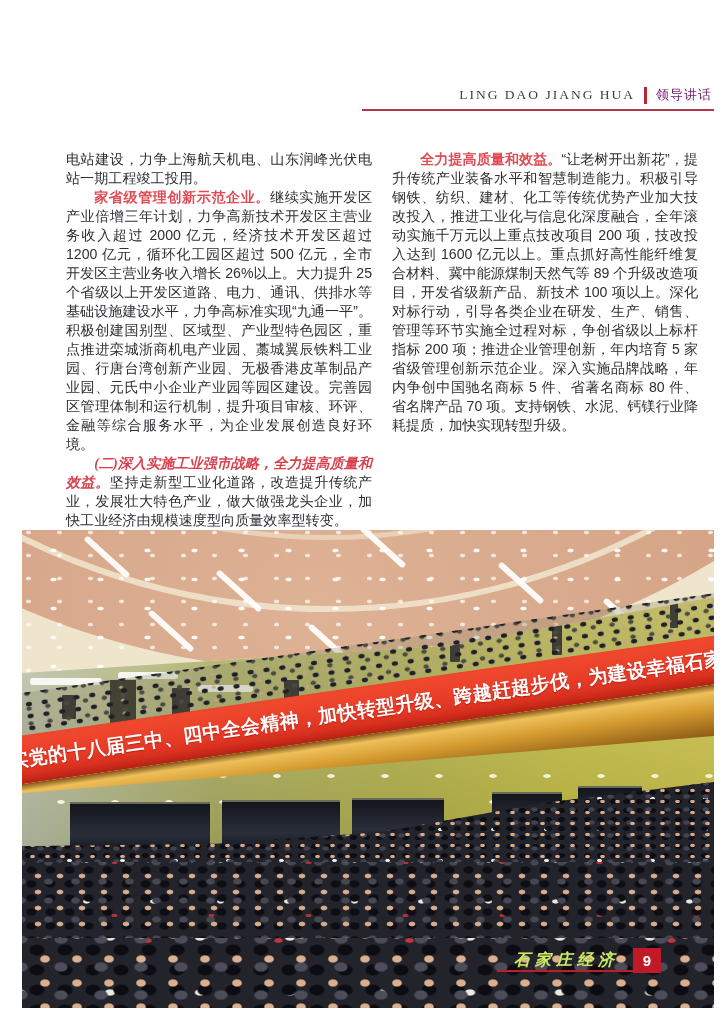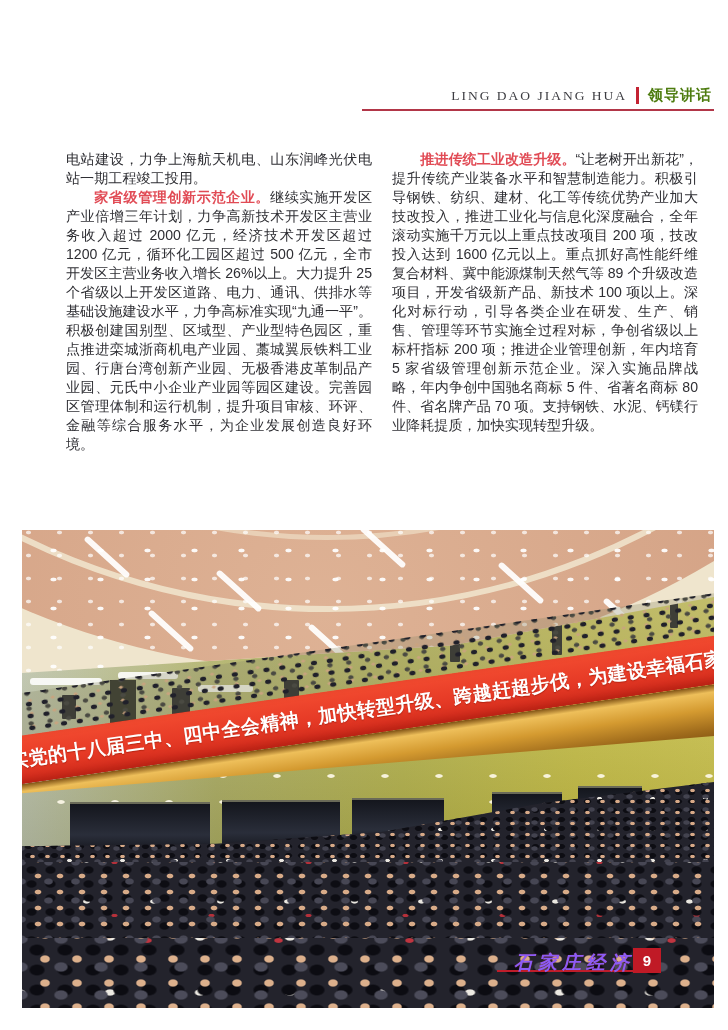--- a/index.html
+++ b/index.html
@@ -2,21 +2,21 @@
 <html><head>
 <meta charset="utf-8">
 <style>
   html,body{margin:0;padding:0;background:#888;}
   .page{position:relative;width:728px;height:1030px;background:#ffffff;overflow:hidden;
         font-family:"Liberation Sans",sans-serif;}
   
   .hdr{position:absolute;top:86px;right:16px;display:flex;align-items:center;gap:9px;text-align:right;}
   .hdr-latin{font-family:"Liberation Serif",serif;font-size:13.5px;letter-spacing:2px;color:#3d3d42;}
   .hdr-bar{width:3px;height:17px;background:#c32232;}
-  .hdr-cn{font-size:15px;font-weight:700;color:#4d7c0f;letter-spacing:1px;}
+  .hdr-cn{font-size:13px;font-weight:400;color:#701a75;letter-spacing:1px;}
   .hdr-line{position:absolute;top:109px;left:362px;width:352px;height:2px;background:#b23648;}
   
   .cols{position:absolute;left:66px;top:114px;width:632px;display:flex;gap:20px;}
   .col{width:306px;font-size:14.1px;line-height:19px;color:#2e2e33;text-align:justify;margin-top:36px;}
   .para{margin:0;}
   .indent{text-indent:2em;}
   .lead-red{color:#e14b55;font-weight:600;}
   .lead-kai{color:#d8414d;font-weight:700;font-style:italic;font-family:"Liberation Serif",serif;}
   
   .photo{position:absolute;left:22px;top:530px;width:692px;height:478px;background:#262630;overflow:hidden;}
@@ -87,22 +87,22 @@
     background-image:
       radial-gradient(#dcb08c 4px, rgba(0,0,0,0) 5.6px),
       radial-gradient(#4c4c5a 5.6px, rgba(0,0,0,0) 7.6px),
       radial-gradient(#0c0c12 6.4px, rgba(0,0,0,0) 8.6px),
       radial-gradient(#ece9e2 4.2px, rgba(0,0,0,0) 6px),
       radial-gradient(#c03540 3.4px, rgba(0,0,0,0) 5px);
     background-size:32px 24px,40px 28px,28px 20px,90px 55px,131px 73px;
     background-position:7px 9px,19px 15px,1px 2px,43px 27px,60px 39px;}
   
   .ph-footline{position:absolute;left:475px;top:440px;width:138px;height:2px;background:#bf1d2a;z-index:7;}
-  .ph-mag{position:absolute;left:492px;top:420px;z-index:7;color:#8b5cf6;
-    font-family:"Liberation Serif",serif;font-weight:700;font-style:italic;font-size:19px;
+  .ph-mag{position:absolute;left:492px;top:420px;z-index:7;color:#bef264;
+    font-family:"Liberation Serif",serif;font-weight:700;font-style:italic;font-size:16px;
     letter-spacing:5px;text-shadow:0 0 1px rgba(197,32,44,.55);}
   .ph-pagebox{position:absolute;left:611px;top:418px;width:28px;height:25px;background:#c01a26;z-index:7;
     display:flex;align-items:center;justify-content:center;color:#ffffff;font-size:15px;font-weight:700;}
 </style>
 </head>
 <body>
 
 <div class="page">
 
   <div class="hdr">
@@ -113,24 +113,27 @@
   <div class="hdr-line"></div>
 
   <div class="cols">
     <div class="col">
       <p class="para">
         <span>电站建设，力争上海航天机电、山东润峰光伏电站一期工程竣工投用。</span>
       </p>
       <p class="para indent">
         <span class="lead-red">家省级管理创新示范企业。</span><span>继续实施开发区产业倍增三年计划，力争高新技术开发区主营业务收入超过 2000 亿元，经济技术开发区超过 1200 亿元，循环化工园区超过 500 亿元，全市开发区主营业务收入增长 26%以上。大力提升 25 个省级以上开发区道路、电力、通讯、供排水等基础设施建设水平，力争高标准实现“九通一平”。积极创建国别型、区域型、产业型特色园区，重点推进栾城浙商机电产业园、藁城翼辰铁料工业园、行唐台湾创新产业园、无极香港皮革制品产业园、元氏中小企业产业园等园区建设。完善园区管理体制和运行机制，提升项目审核、环评、金融等综合服务水平，为企业发展创造良好环境。</span>
       </p>
+      <p class="para indent">
+        <span class="lead-kai">(二)深入实施工业强市战略，全力提高质量和效益。</span><span>坚持走新型工业化道路，改造提升传统产业，发展壮大特色产业，做大做强龙头企业，加快工业经济由规模速度型向质量效率型转变。</span>
+      </p>
     </div>
     <div class="col">
       <p class="para indent">
-        <span class="lead-red">推进传统工业改造升级。</span><span>“让老树开出新花”，提升传统产业装备水平和智慧制造能力。积极引导钢铁、纺织、建材、化工等传统优势产业加大技改投入，推进工业化与信息化深度融合，全年滚动实施千万元以上重点技改项目 200 项，技改投入达到 1600 亿元以上。重点抓好高性能纤维复合材料、冀中能源煤制天然气等 89 个升级改造项目，开发省级新产品、新技术 100 项以上。深化对标行动，引导各类企业在研发、生产、销售、管理等环节实施全过程对标，争创省级以上标杆指标 200 项；推进企业管理创新，年内培育 5 家省级管理创新示范企业。深入实施品牌战略，年内争创中国驰名商标 5 件、省著名商标 80 件、省名牌产品 70 项。支持钢铁、水泥、钙镁行业降耗提质，加快实现转型升级。</span>
+        <span class="lead-red">全力提高质量和效益。</span><span>“让老树开出新花”，提升传统产业装备水平和智慧制造能力。积极引导钢铁、纺织、建材、化工等传统优势产业加大技改投入，推进工业化与信息化深度融合，全年滚动实施千万元以上重点技改项目 200 项，技改投入达到 1600 亿元以上。重点抓好高性能纤维复合材料、冀中能源煤制天然气等 89 个升级改造项目，开发省级新产品、新技术 100 项以上。深化对标行动，引导各类企业在研发、生产、销售、管理等环节实施全过程对标，争创省级以上标杆指标 200 项；推进企业管理创新，年内培育 5 家省级管理创新示范企业。深入实施品牌战略，年内争创中国驰名商标 5 件、省著名商标 80 件、省名牌产品 70 项。支持钢铁、水泥、钙镁行业降耗提质，加快实现转型升级。</span>
       </p>
     </div>
   </div>
 
   <div class="photo">
 
     <div class="ph-wall">
       <div class="wall-shade"></div>
       <div class="lightbar" style="left:8px;top:88px;width:72px;"></div>
       <div class="lightbar" style="left:96px;top:82px;width:60px;"></div>

